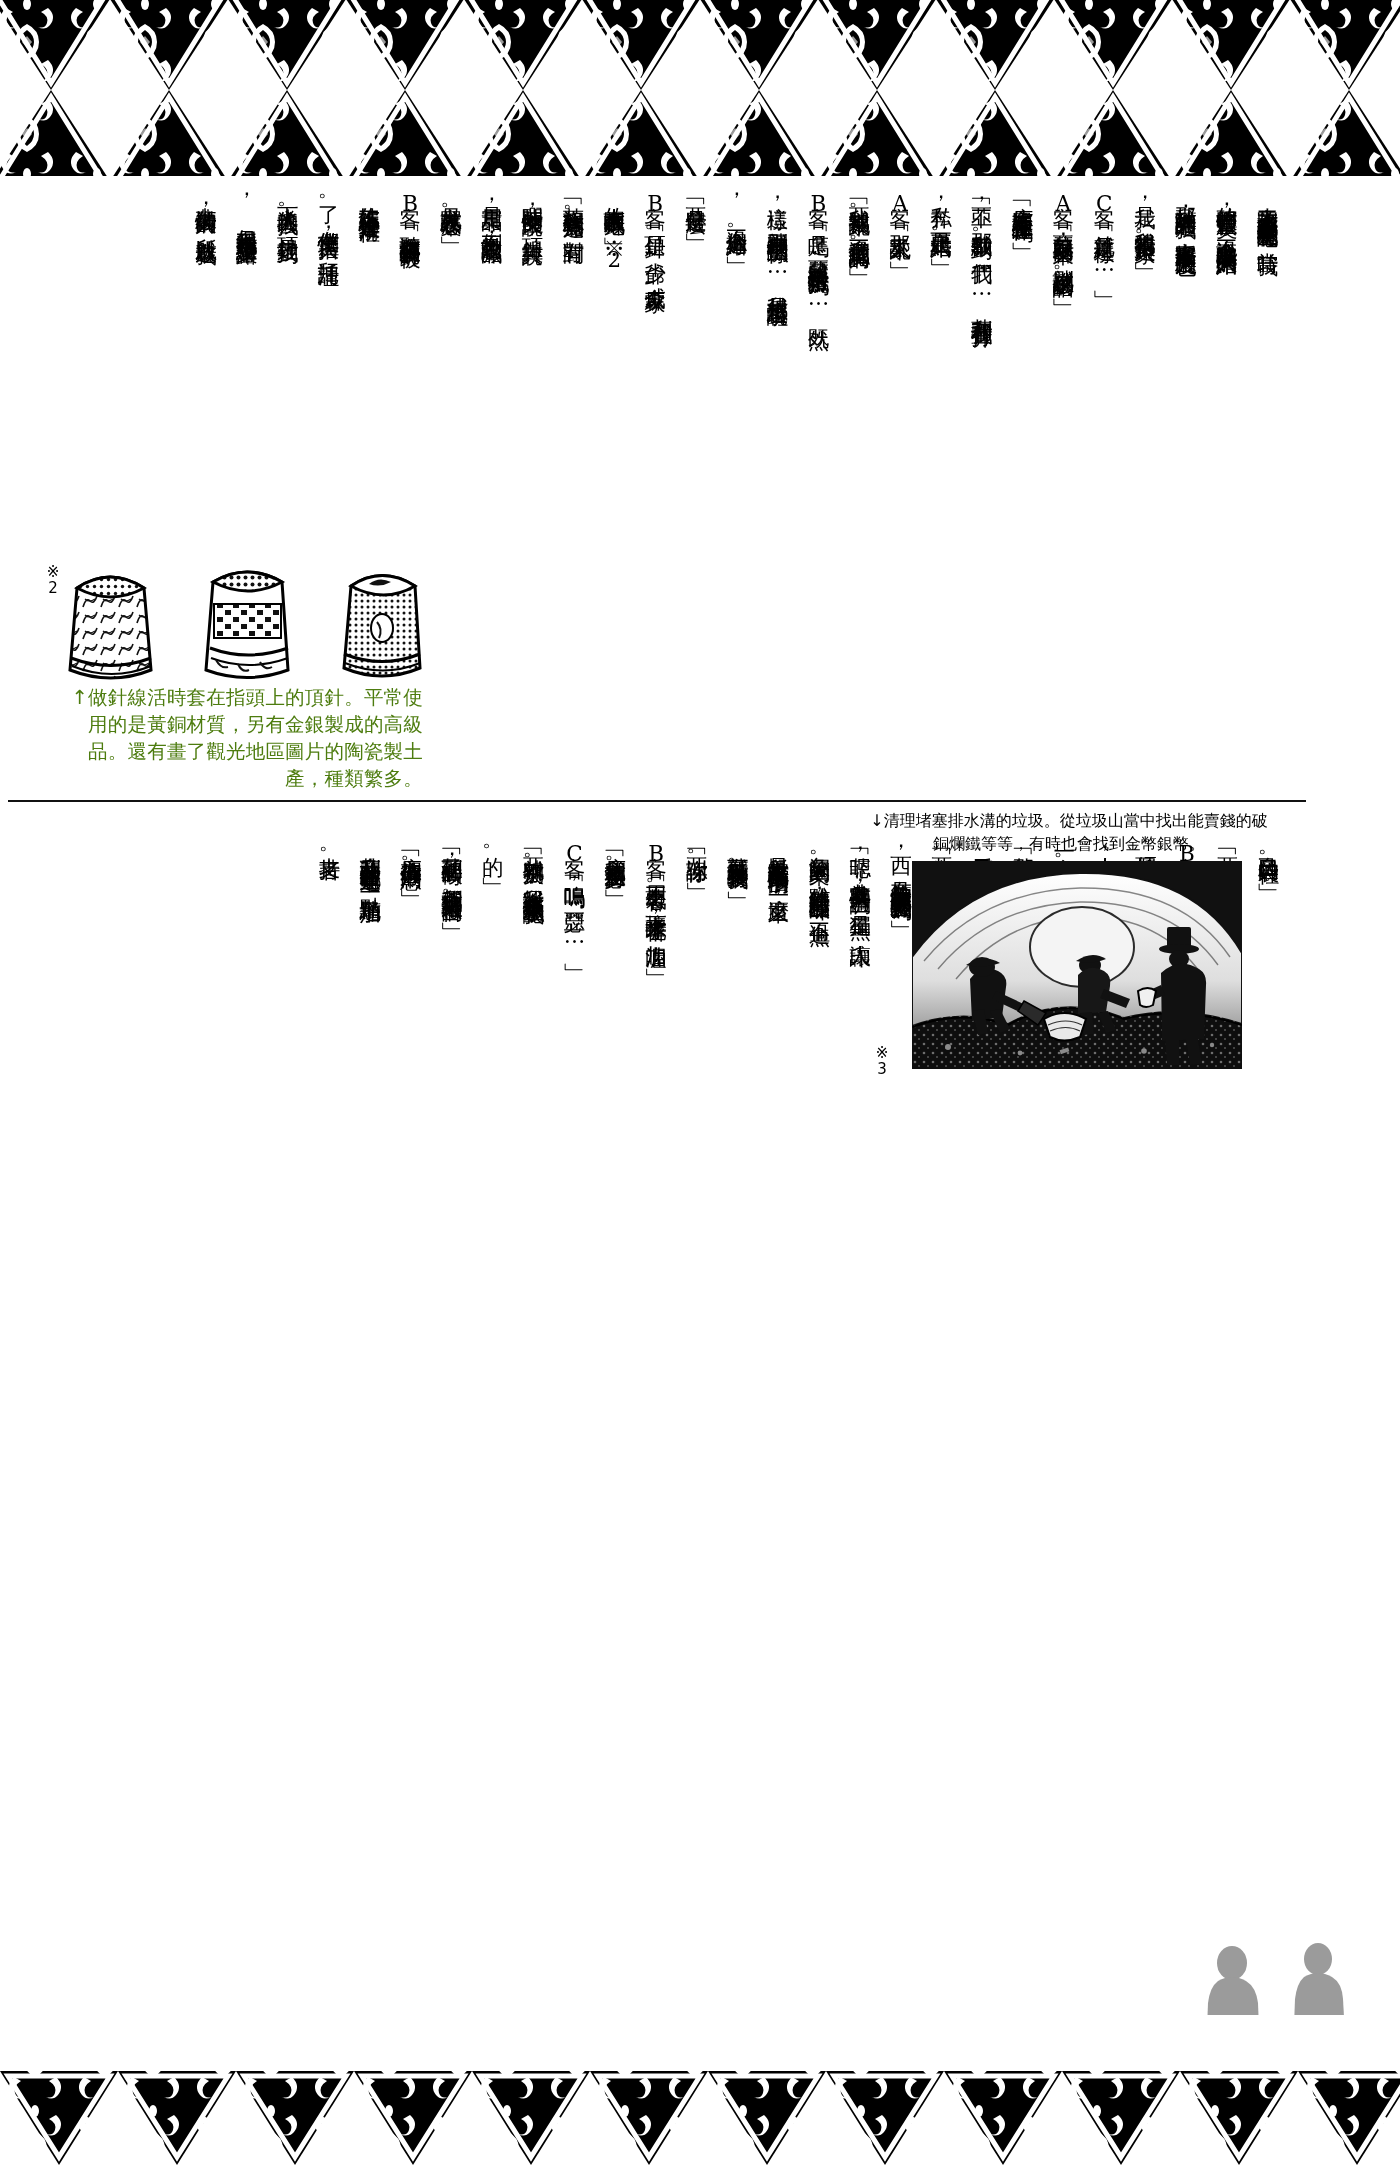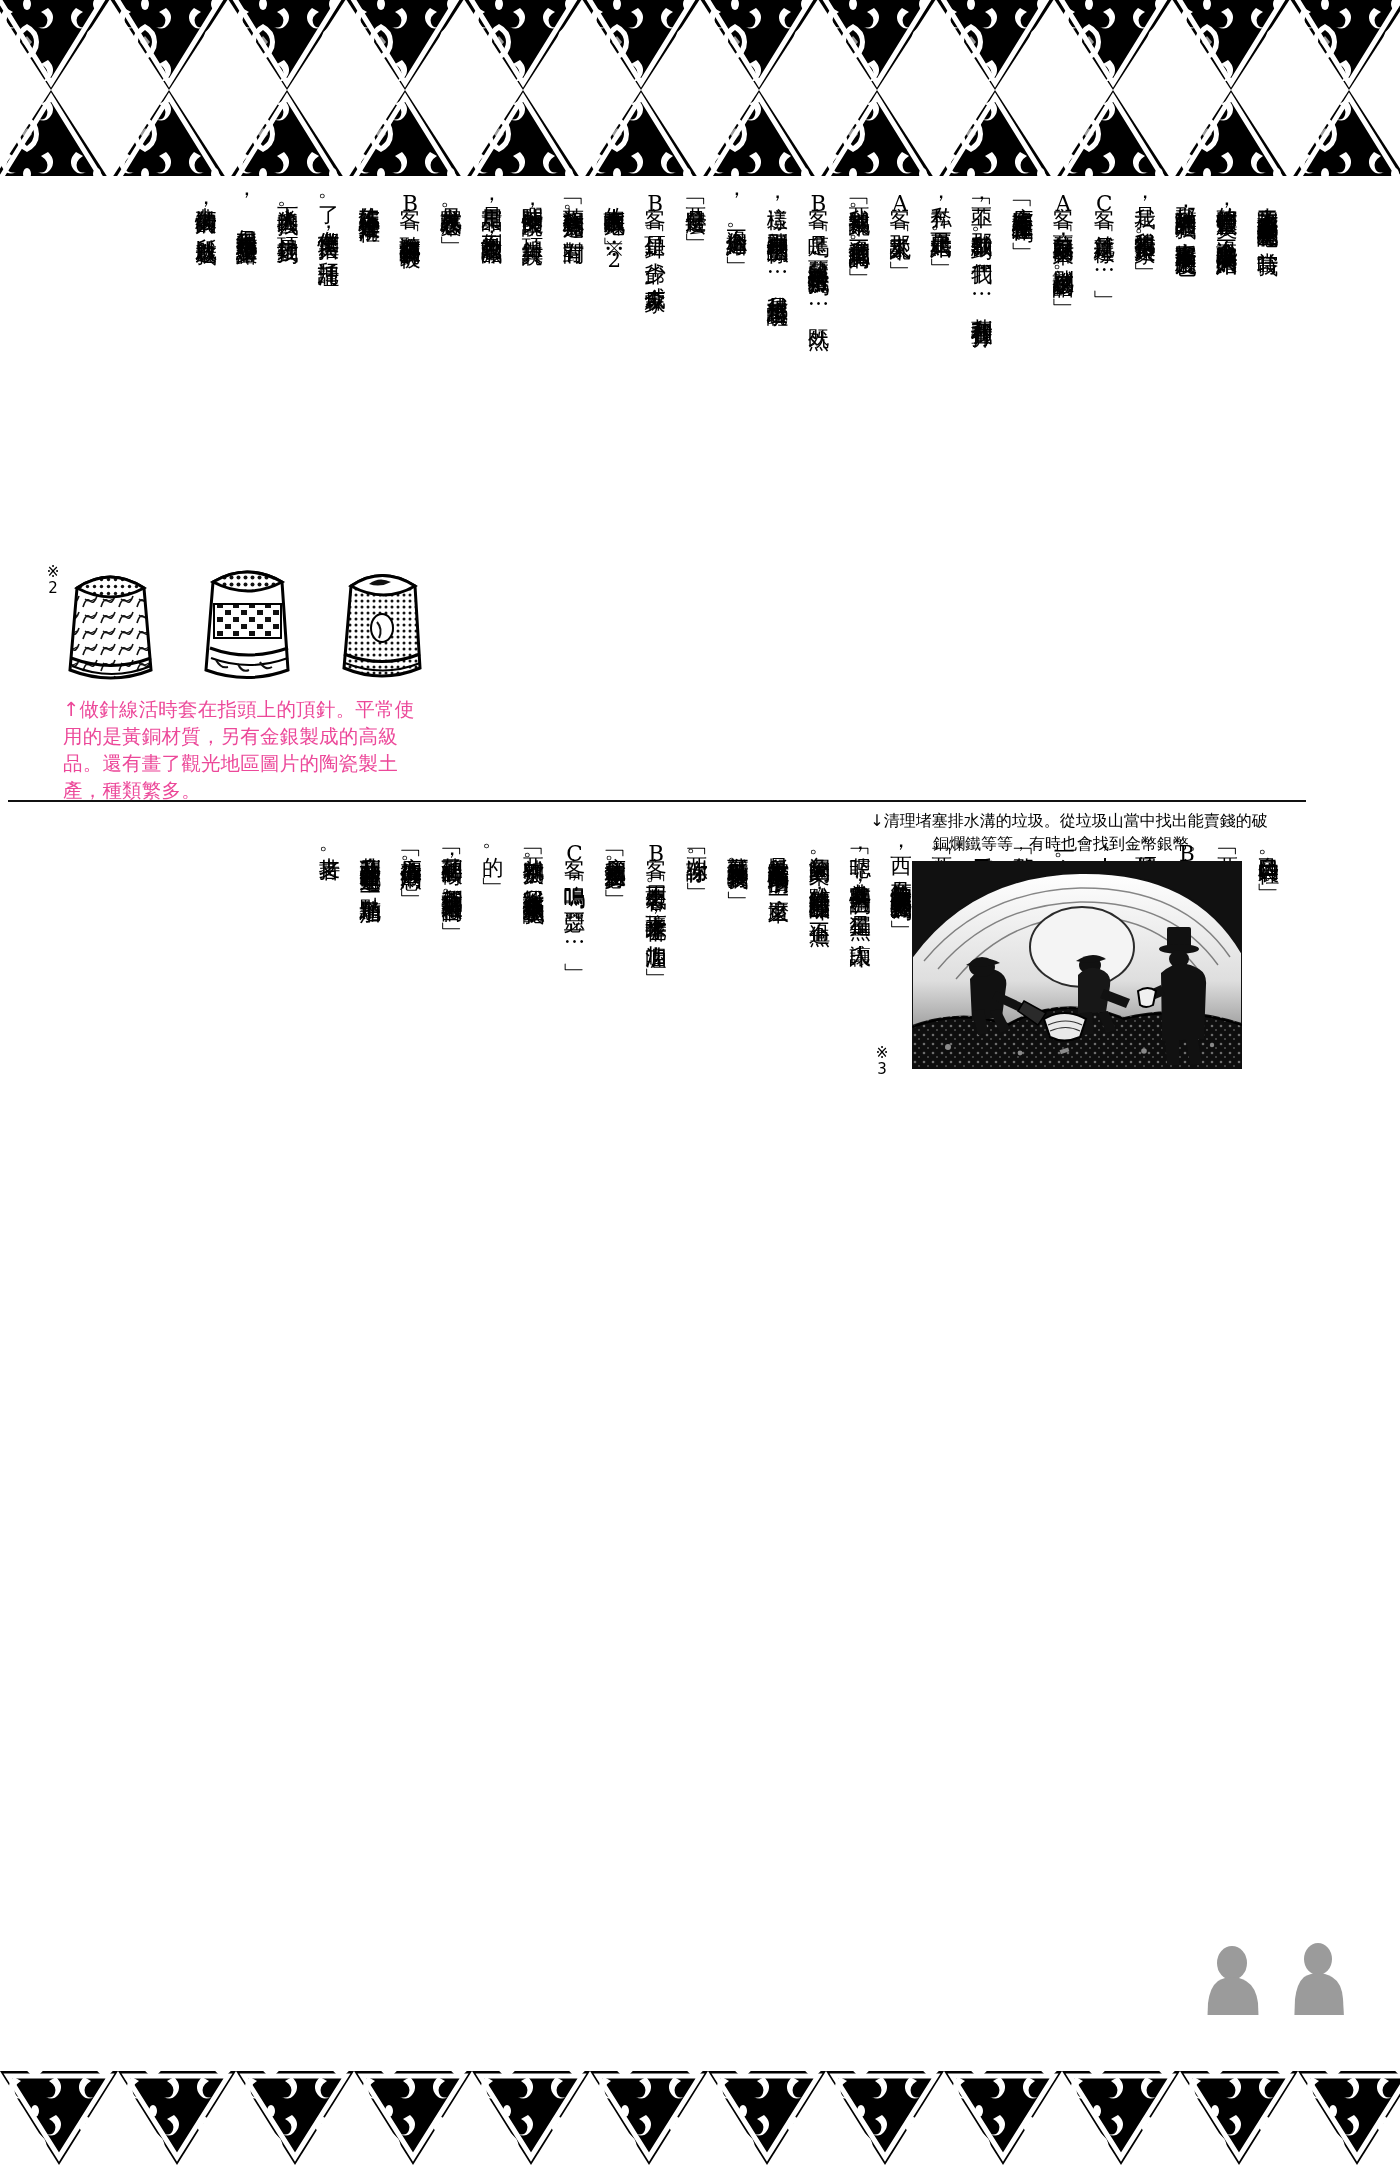--- a/index.html
+++ b/index.html
@@ -120,29 +120,29 @@
     width: 16px;
     text-align: center;
     font-family: "DejaVu Sans", "Liberation Sans", sans-serif;
   }
   .thimble {
     position: absolute;
     bottom: 0;
   }
   .fig-caption {
     position: absolute;
-    top: 142px;
+    top: 130px;
     left: 18px;
     width: 360px;
     font-family: "DejaVu Sans", "Liberation Sans", sans-serif;
     font-size: 19.5px;
     line-height: 1.38;
     letter-spacing: 0.2px;
-    color: #ec4899;
-    text-align: left;
+    color: #4d7c0f;
+    text-align: right;
   }
 
   
   .figure-sewer {
     position: absolute;
     left: 870px;
     top: 630px;
     width: 400px;
     height: 330px;
   }

